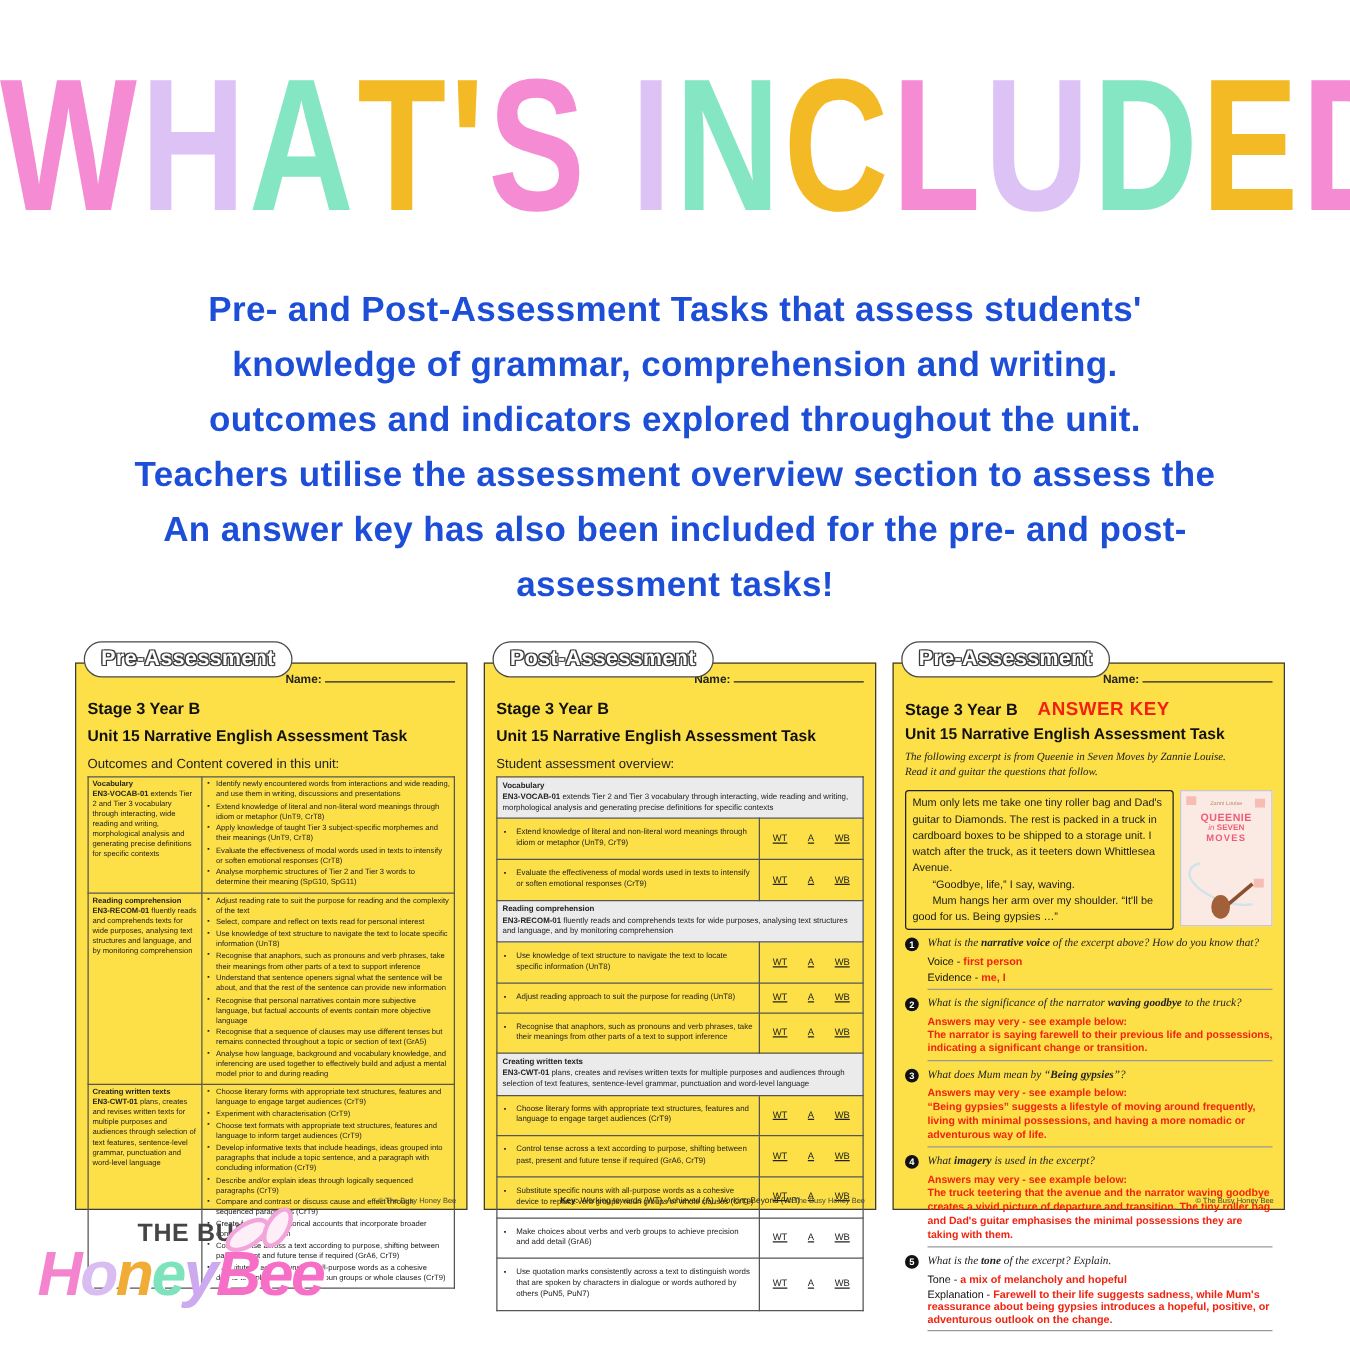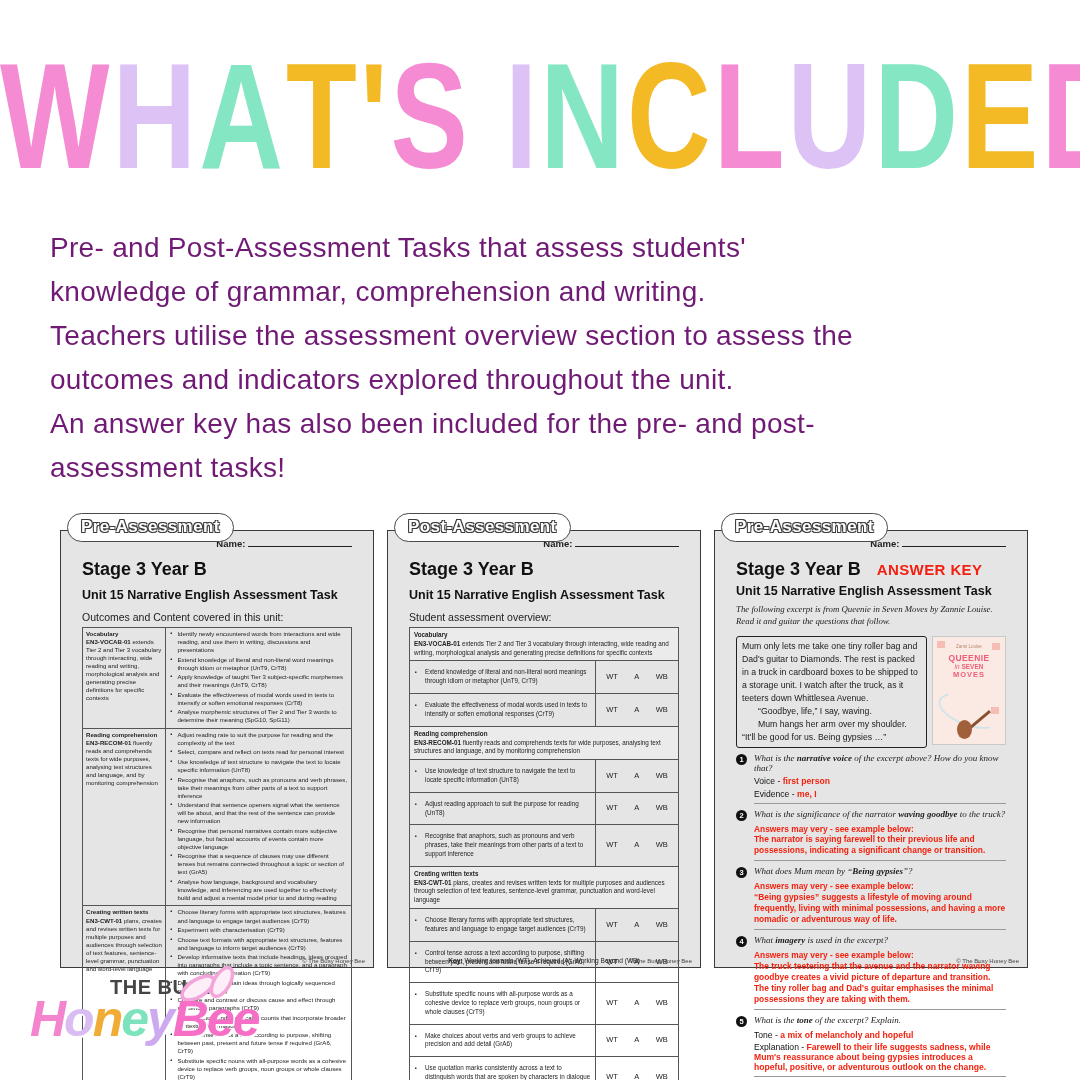--- a/index.html
+++ b/index.html
@@ -6,55 +6,55 @@
     font-family:"Liberation Sans",sans-serif;overflow:hidden;position:relative;}
 
   
   #title{position:absolute;top:34px;left:0;width:1080px;text-align:center;
     font-weight:800;font-size:116px;letter-spacing:3px;line-height:1.1;
     transform:scaleY(1.30);transform-origin:top center;white-space:nowrap;}
   #title span{display:inline-block;}
   #title span.sp{width:34px;}
 
   
-  #intro{position:absolute;top:226px;left:50px;width:980px;text-align:left;
-    font-size:28px;line-height:44px;color:#701a75;letter-spacing:0.3px;}
+  #intro{position:absolute;top:226px;left:50px;width:980px;text-align:center;
+    font-size:28px;line-height:44px;color:#1d4ed8;letter-spacing:0.3px;font-weight:bold;}
 
   
   #panels{position:absolute;top:513px;left:60px;width:968px;display:flex;gap:13px;}
   .panel{position:relative;flex:1;min-width:0;}
-  .page{margin-top:17px;height:438px;border:1.6px solid #3a3a3a;background:#e5e5e5;
-    padding:0 21px;box-sizing:border-box;position:relative;}
+  .page{margin-top:17px;height:438px;border:1.6px solid #3a3a3a;background:#fde047;
+    padding:0 9px;box-sizing:border-box;position:relative;}
   .badge{position:absolute;top:0;left:7px;z-index:3;background:#fff;
     border:1.8px solid #4a4a4a;border-radius:16px;padding:3px 13px 4px 13px;
     font-size:17px;font-weight:800;letter-spacing:0.4px;color:#fff;
     text-shadow:-1px -1px 0 #3c3c3c,1px -1px 0 #3c3c3c,-1px 1px 0 #3c3c3c,1px 1px 0 #3c3c3c;}
   .name-row{text-align:right;font-size:9.5px;font-weight:700;margin-top:7px;color:#222;}
   .name-line{display:inline-block;width:104px;border-bottom:1px solid #222;height:7px;}
-  .stage{font-weight:700;font-size:18px;margin-top:10px;color:#111;}
+  .stage{font-weight:700;font-size:13px;margin-top:10px;color:#111;}
   .unit{font-weight:700;font-size:12.5px;margin-top:8px;color:#111;}
   .sub{font-size:10.5px;margin-top:9px;color:#222;}
 
   
   .otable{width:100%;border-collapse:collapse;margin-top:4px;font-size:6.1px;line-height:1.32;color:#222;}
   .otable td{border:1px solid #555;vertical-align:top;padding:2px 3px;}
   .oc-left{width:31%;}
   .bold{font-weight:700;}
   ul.dash{margin:0;padding-left:8px;list-style:none;}
   ul.dash li{position:relative;margin-bottom:1.5px;}
   ul.dash li::before{content:"▪";position:absolute;left:-7px;top:0;font-size:5.5px;}
 
   
   .ptable{width:100%;border-collapse:collapse;margin-top:4px;font-size:6.3px;line-height:1.4;color:#222;}
   .ptable td{border:1px solid #555;vertical-align:top;padding:3px 4px;}
   .ptable td.sec{background:#ebebeb;}
   .ptable td.crit{padding:7px 4px 7px 15px;position:relative;vertical-align:middle;}
   .bdot{position:absolute;left:5px;top:8px;font-size:5.5px;}
   .ptable td.mark-cell{width:78px;vertical-align:middle;padding:0 2px;}
-  .marks{display:flex;justify-content:space-around;font-size:7.5px;}
+  .marks{display:flex;justify-content:space-around;font-size:7.5px;text-decoration:underline;}
 
   .pfoot{position:absolute;bottom:3px;right:8px;font-size:6px;color:#444;}
   .keyline{position:absolute;bottom:3px;left:0;width:100%;text-align:center;font-size:6.6px;color:#222;}
 
   
   .stage-row{display:flex;align-items:baseline;margin-top:10px;}
   .ak{color:#f31f10;font-weight:800;font-size:15px;margin-left:16px;letter-spacing:0.4px;}
   .intro-it{font-style:italic;font-size:8.8px;line-height:1.4;margin-top:5px;color:#222;
     font-family:"Liberation Serif",serif;}
   .excerpt-row{display:flex;margin-top:8px;}
@@ -94,22 +94,22 @@
     text-shadow:2px 2px 0 #ffffff;}
 </style>
 </head>
 <body>
 
 <div id="title"><span style="color: rgb(245, 139, 210);">W</span><span style="color: rgb(221, 194, 245);">H</span><span style="color: rgb(132, 230, 194);">A</span><span style="color: rgb(243, 186, 38);">T</span><span style="color: rgb(243, 186, 38);">'</span><span style="color: rgb(245, 139, 210);">S</span><span class="sp"></span><span style="color: rgb(221, 194, 245);">I</span><span style="color: rgb(132, 230, 194);">N</span><span style="color: rgb(243, 186, 38);">C</span><span style="color: rgb(245, 139, 210);">L</span><span style="color: rgb(221, 194, 245);">U</span><span style="color: rgb(132, 230, 194);">D</span><span style="color: rgb(243, 186, 38);">E</span><span style="color: rgb(245, 139, 210);">D</span></div>
 
 <div id="intro">
     <div>Pre- and Post-Assessment Tasks that assess students'</div>
     <div>knowledge of grammar, comprehension and writing.</div>
+    <div>outcomes and indicators explored throughout the unit.</div>
     <div>Teachers utilise the assessment overview section to assess the</div>
-    <div>outcomes and indicators explored throughout the unit.</div>
     <div>An answer key has also been included for the pre- and post-</div>
     <div>assessment tasks!</div>
   </div>
 
 <div id="panels">
 
   <div class="panel">
     <div class="badge">Pre-Assessment</div>
     <div class="page">
       <div class="name-row"><span>Name:</span> <span class="name-line"></span></div>

